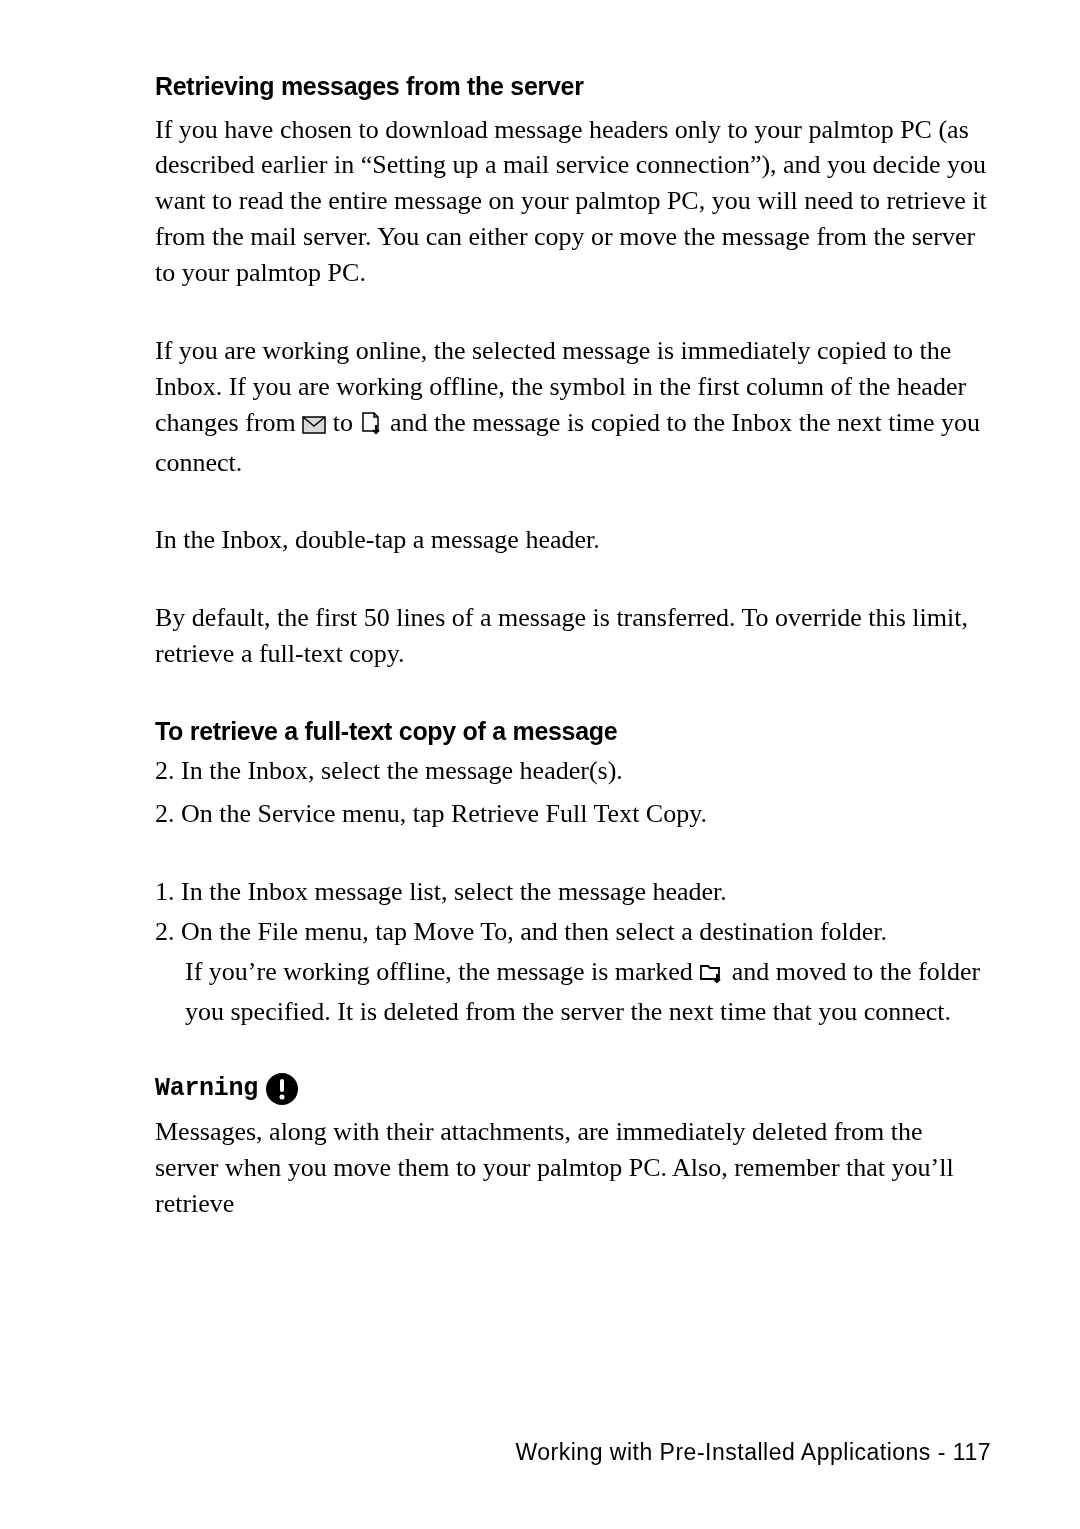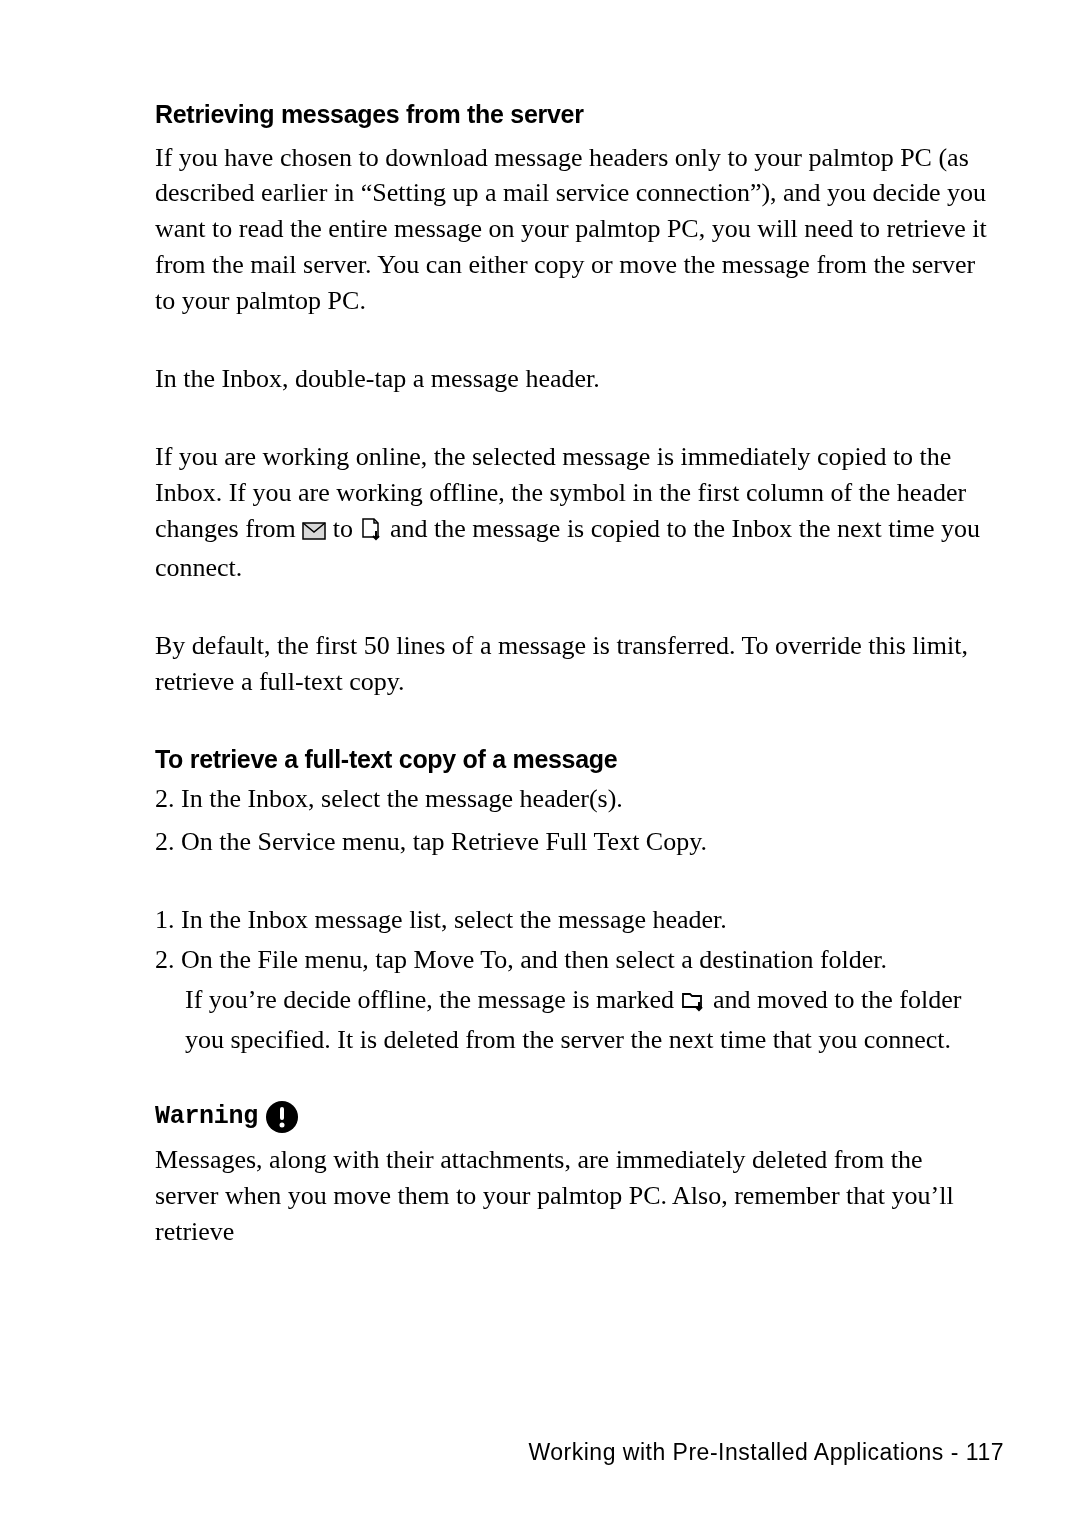--- a/index.html
+++ b/index.html
@@ -6,21 +6,21 @@
     margin: 0;
     padding: 0;
     background: #ffffff;
     width: 1080px;
     height: 1529px;
   }
   .page {
     box-sizing: border-box;
     width: 1080px;
     height: 1529px;
-    padding: 97px 90px 40px 155px;
+    padding: 69px 90px 40px 155px;
     font-family: "Times New Roman", Times, serif;
     font-size: 26px;
     line-height: 1.38;
     color: #000;
     position: relative;
   }
   .heading {
     font-family: Arial, Helvetica, sans-serif;
     font-weight: 900;
     font-size: 25px;
@@ -51,70 +51,70 @@
     display: inline-flex;
     align-items: center;
     justify-content: center;
   }
   .warning-row {
     position: relative;
   }
   .footer {
     position: absolute;
     bottom: 60px;
-    right: 76px;
+    right: 89px;
     font-family: Arial, Helvetica, sans-serif;
     font-size: 23px;
     letter-spacing: 0.5px;
     text-align: right;
   }
   .footer-num {
     font-family: Arial, Helvetica, sans-serif;
     font-size: 23px;
   }
 </style>
 </head>
 <body>
 
 <div class="page">
 
   <div class="heading">Retrieving messages from the server</div>
   <p class="body-para">If you have chosen to download message headers only to your palmtop PC (as described earlier in “Setting up a mail service connection”), and you decide you want to read the entire message on your palmtop PC, you will need to retrieve it from the mail server. You can either copy or move the message from the server to your palmtop PC.</p>
-
-  <p class="body-para">In the Inbox, double-tap a message header.</p>
 
   <p class="body-para">
     <span>If you are working online, the selected message is immediately copied to the Inbox. If you are working offline, the symbol in the first column of the header changes from </span>
     <span class="inline-icon">
       <svg width="24" height="20" viewBox="0 0 24 20">
         <rect x="1" y="2" width="22" height="16" fill="#d8d8d8" stroke="#000" stroke-width="1.5"></rect>
         <path d="M1 2 L12 11 L23 2" fill="none" stroke="#000" stroke-width="1.5"></path>
       </svg>
     </span>
     <span> to </span>
     <span class="inline-icon">
       <svg width="24" height="24" viewBox="0 0 24 24">
         <path d="M3 2 H14 L18 6 V20 H3 Z" fill="#fff" stroke="#000" stroke-width="1.5"></path>
         <path d="M14 2 V6 H18" fill="none" stroke="#000" stroke-width="1.5"></path>
         <path d="M16 14 V22 M13 19 L16 22 L19 19" fill="none" stroke="#000" stroke-width="2"></path>
       </svg>
     </span>
     <span> and the message is copied to the Inbox the next time you connect.</span>
   </p>
 
+  <p class="body-para">In the Inbox, double-tap a message header.</p>
+
   <p class="body-para">By default, the first 50 lines of a message is transferred. To override this limit, retrieve a full-text copy.</p>
 
   <div class="heading section-gap">To retrieve a full-text copy of a message</div>
   <p class="numbered">2. In the Inbox, select the message header(s).</p>
   <p class="body-para">2. On the Service menu, tap Retrieve Full Text Copy.</p>
 
   <p class="numbered">1. In the Inbox message list, select the message header.</p>
   <p class="numbered">2. On the File menu, tap Move To, and then select a destination folder.</p>
   <p class="indent-after-number" style="margin-bottom:42px;">
-    <span>If you’re decide offline, the message is marked </span>
+    <span>If you’re working offline, the message is marked </span>
     <span class="inline-icon">
       <svg width="26" height="24" viewBox="0 0 26 24">
         <path d="M2 6 H9 L11 8 H20 V19 H2 Z" fill="#fff" stroke="#000" stroke-width="1.8"></path>
         <path d="M18 14 V22 M15 19 L18 22 L21 19" fill="none" stroke="#000" stroke-width="2"></path>
       </svg>
     </span>
     <span> and moved to the folder you specified. It is deleted from the server the next time that you connect.</span>
   </p>
 
   <div class="warning-row section-gap">

